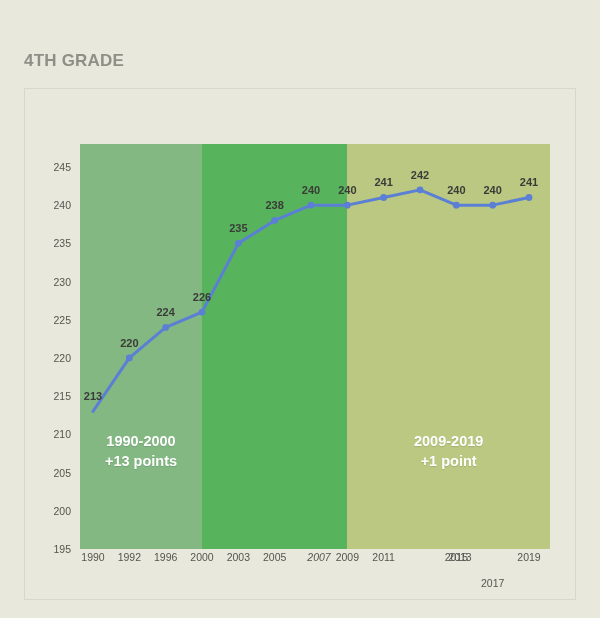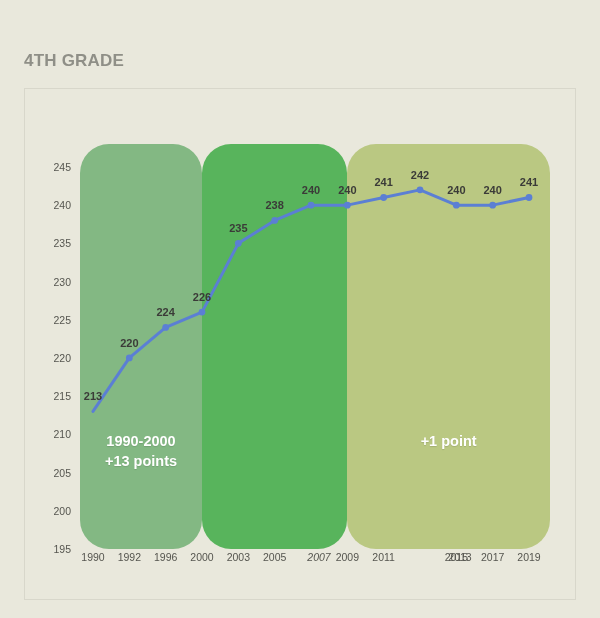--- a/index.html
+++ b/index.html
@@ -55,21 +55,20 @@
     top: 55px;
     width: 470px;
     height: 405px;
   }
   
   .band {
     position: absolute;
     top: 0;
     bottom: 0;
     box-sizing: border-box;
-    border-radius: 29px;
   }
   .band-label {
     position: absolute;
     left: 0;
     right: 0;
     top: 288px;
     text-align: center;
     color: #ffffff;
     font-size: 14.5px;
     font-weight: bold;
@@ -155,20 +154,21 @@
               <div>1990-2000</div>
               <div>+13 points</div>
             </div>
           </div>
           <div class="band" style="left: 122px; width: 145.333px; background: rgb(88, 180, 92);">
             <div class="band-label">
             </div>
           </div>
           <div class="band" style="left: 267.333px; width: 202.667px; background: rgb(186, 200, 130);">
             <div class="band-label">
+              <div>2009-2019</div>
               <div>+1 point</div>
             </div>
           </div>
         </div>
       <svg class="series-svg" viewBox="0 0 470 405" preserveAspectRatio="none">
           <path d="M13.00 267.45 L49.33 213.96 L85.67 183.40 L122.00 168.11 L158.33 99.34 L194.67 76.42 L231.00 61.13 L267.33 61.13 L303.67 53.49 L340.00 45.85 L376.33 61.13 L412.67 61.13 L449.00 53.49" fill="none" stroke="#5b7fd4" stroke-width="3" stroke-linejoin="round" stroke-linecap="round"></path>
           <circle cx="49.33" cy="213.96" r="3.4" fill="#5b7fd4"></circle>
           <circle cx="85.67" cy="183.40" r="3.4" fill="#5b7fd4"></circle>
           <circle cx="122.00" cy="168.11" r="3.4" fill="#5b7fd4"></circle>
           <circle cx="158.33" cy="99.34" r="3.4" fill="#5b7fd4"></circle>
@@ -203,18 +203,18 @@
         <div class="xlabel" style="left: 49.3333px;">1992</div>
         <div class="xlabel" style="left: 85.6667px;">1996</div>
         <div class="xlabel" style="left: 122px;">2000</div>
         <div class="xlabel" style="left: 158.333px;">2003</div>
         <div class="xlabel" style="left: 194.667px;">2005</div>
         <div class="xlabel" style="left: 239px; font-style: italic;">2007</div>
         <div class="xlabel" style="left: 267.333px;">2009</div>
         <div class="xlabel" style="left: 303.667px;">2011</div>
         <div class="xlabel" style="left: 352px; margin-left: 28px;">2013</div>
         <div class="xlabel" style="left: 376.333px;">2015</div>
-        <div class="xlabel" style="left: 412.667px;">2017</div>
+        <div class="xlabel" style="left: 412.667px; margin-top: 26px;">2017</div>
         <div class="xlabel" style="left: 449px;">2019</div>
       </div>
 
   </div>
 </div>
 
 </body></html>

